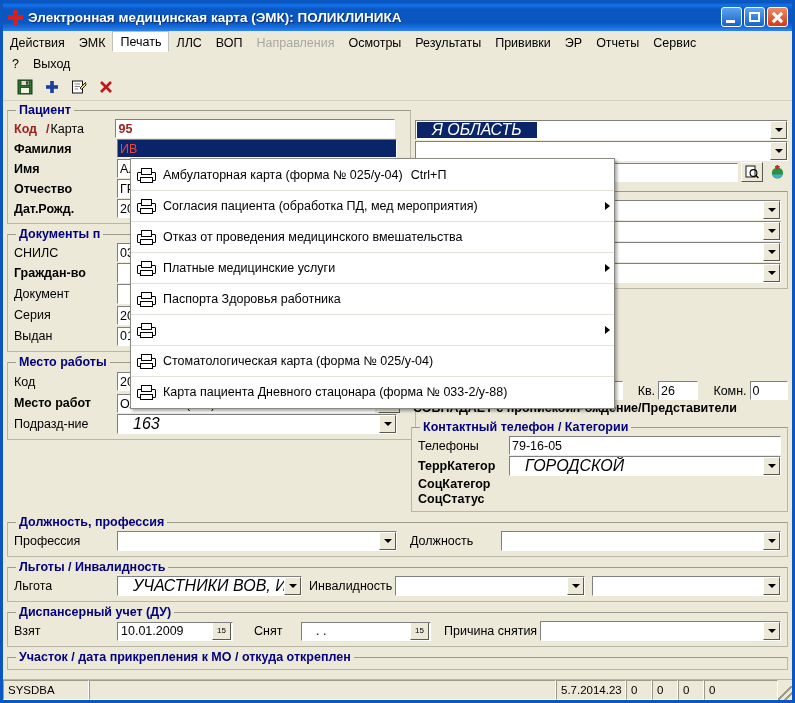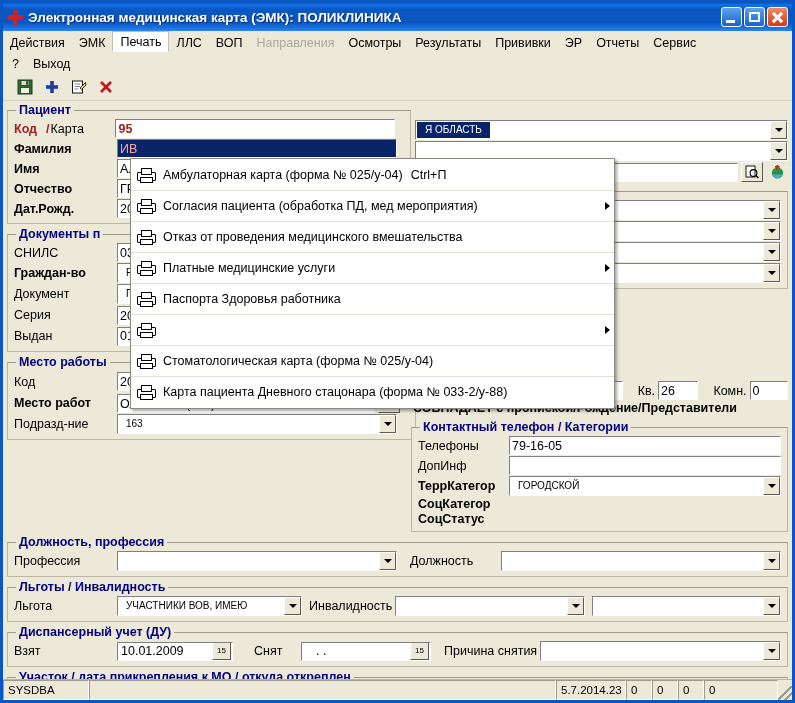--- a/index.html
+++ b/index.html
@@ -114,29 +114,29 @@
     background:#ffffff;border:1px solid #7f9db9;
     border-top-color:#4b6982;border-left-color:#4b6982;
     height:19px;line-height:18px;box-sizing:border-box;
     padding:0 2px;font-size:12.5px;color:#000;
     white-space:nowrap;overflow:hidden;
   }
   .inp.sunken{
     border:1px solid #808080;border-right-color:#fff;border-bottom-color:#fff;
     background:#fff;
   }
-  .inp.sel{background:#0a246a;color:#fca5a5;}
+  .inp.sel{background:#0a246a;color:#ef4444;}
   .combo{
     display:flex;align-items:stretch;height:20px;box-sizing:border-box;
     border:1px solid #808080;border-right-color:#fff;border-bottom-color:#fff;
     background:#ffffff;
   }
   .combo .cval{
-    flex:1;padding:0 8px;line-height:18px;font-size:10px;
-    white-space:nowrap;overflow:hidden;color:#000;
+    flex:1;padding:0 15px;line-height:18px;font-size:16px;
+    white-space:nowrap;overflow:hidden;color:#000;font-style:italic;
   }
   .combo .cval.sel{background:#0a246a;color:#fff;align-self:center;height:16px;line-height:16px;margin:1px;flex:0 0 auto;}
   .arrow{
     width:17px;flex:0 0 17px;
     background:#ece9d8;
     border:1px solid #ffffff;border-right-color:#5a5a50;border-bottom-color:#5a5a50;
     box-sizing:border-box;
     display:flex;align-items:center;justify-content:center;
   }
   .arrow::after{
@@ -462,24 +462,20 @@
       </div>
       <div class="hdrbar" style="margin-left:404px;position:relative;z-index:1">СОВПАДАЕТ с пропиской/Рождение/Представители</div>
 
       <fieldset class="gb" style="margin-left:404px;margin-top:5px;position:relative;z-index:1">
         <legend>Контактный телефон  / Категории</legend>
         <div class="row">
           <span class="lbl" style="width:88px">Телефоны</span>
           <div class="inp sunken" style="flex:1">79-16-05</div>
         </div>
         <div class="row">
-          <span class="lbl" style="width:88px">ДопИнф</span>
-          <div class="inp sunken" style="flex:1"></div>
-        </div>
-        <div class="row">
           <span class="lbl b" style="width:88px">ТеррКатегор</span>
           <div class="combo" style="flex:1">
             <div class="cval">ГОРОДСКОЙ</div>
             <div class="arrow"></div>
           </div>
         </div>
         <div class="row">
           <span class="lbl b" style="width:88px">СоцКатегор</span>
         </div>
         <div class="row">

